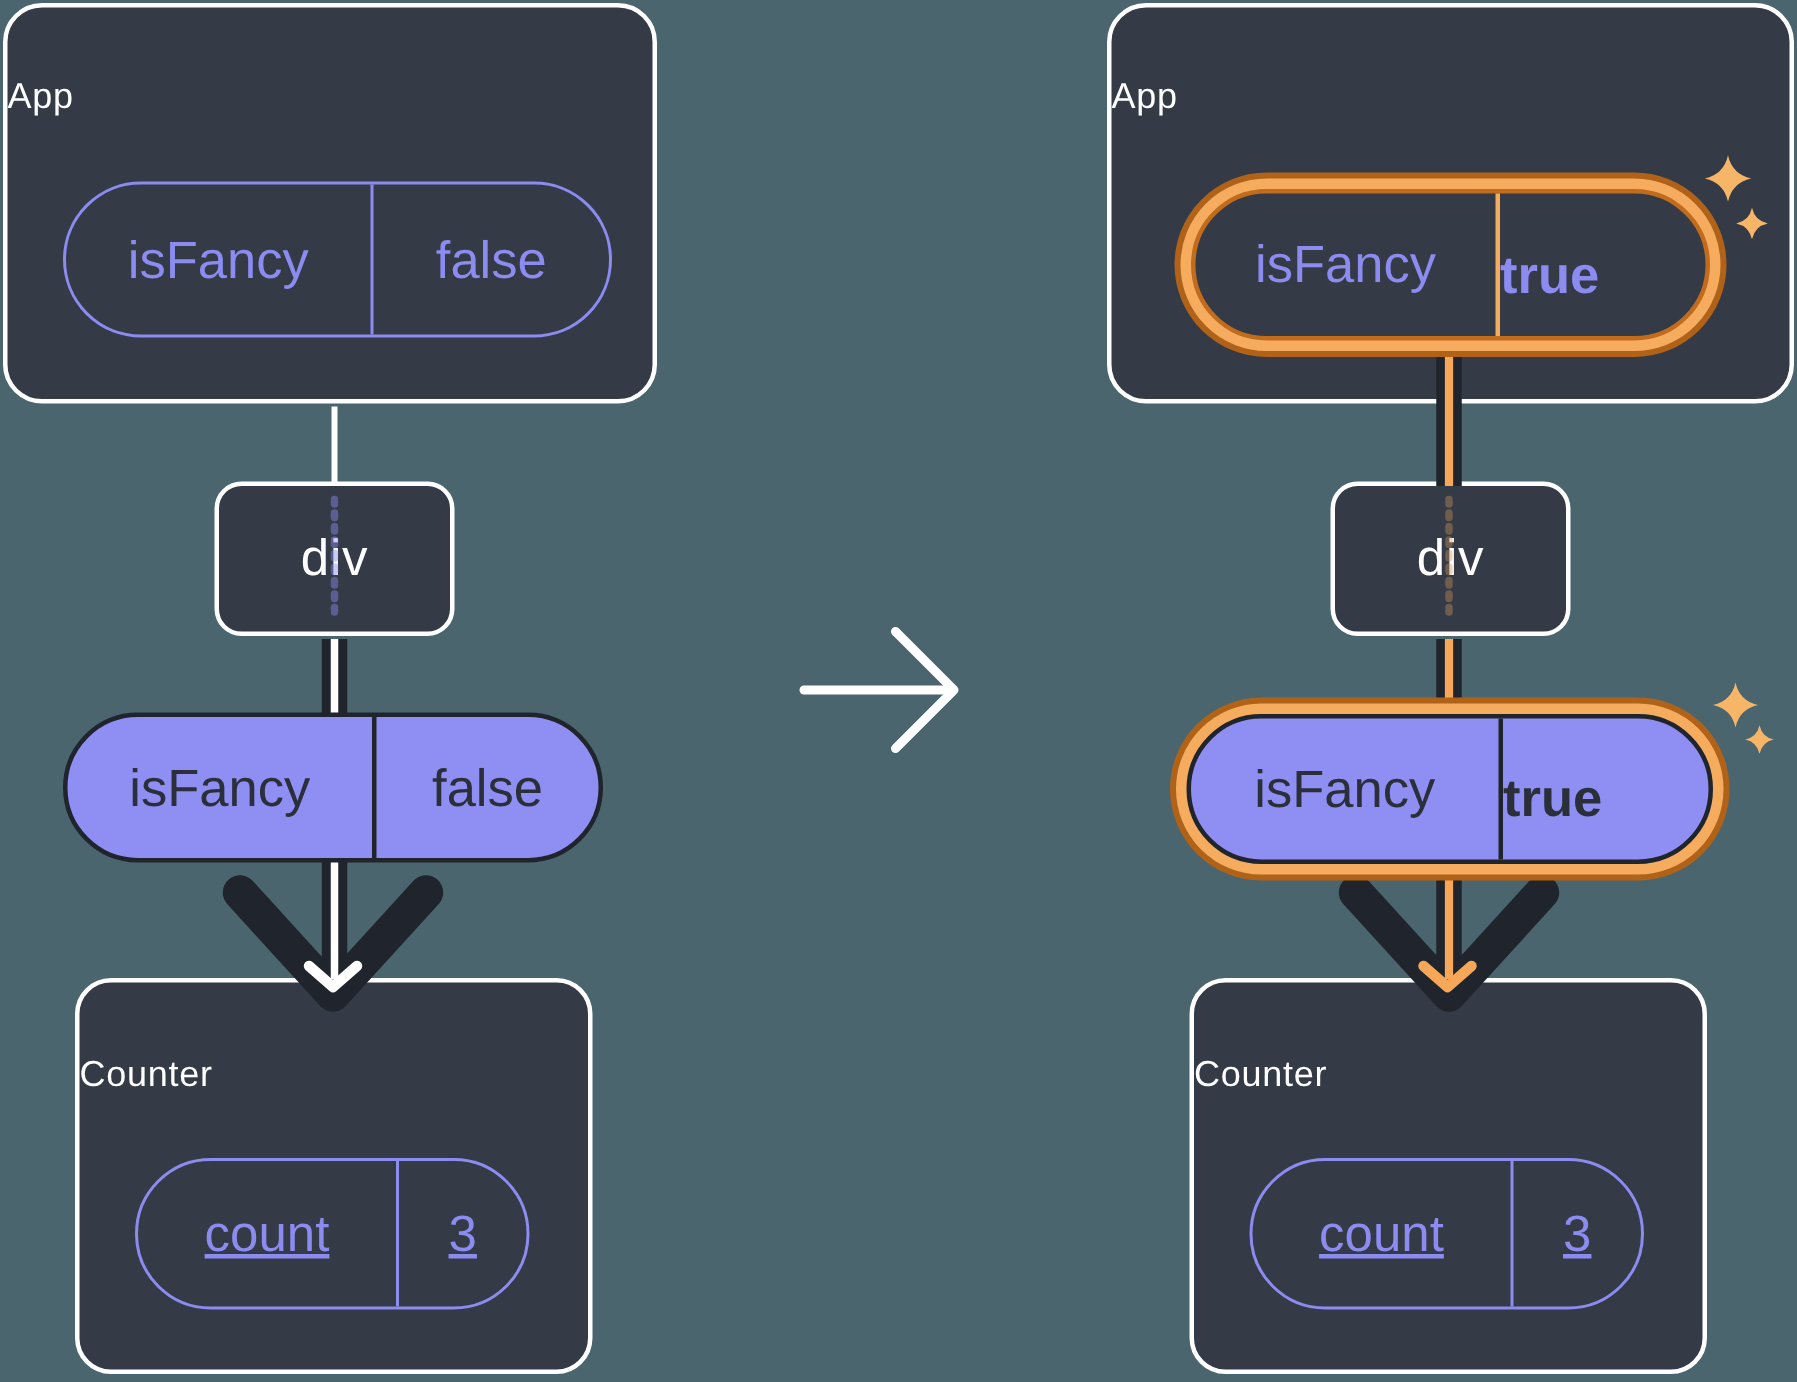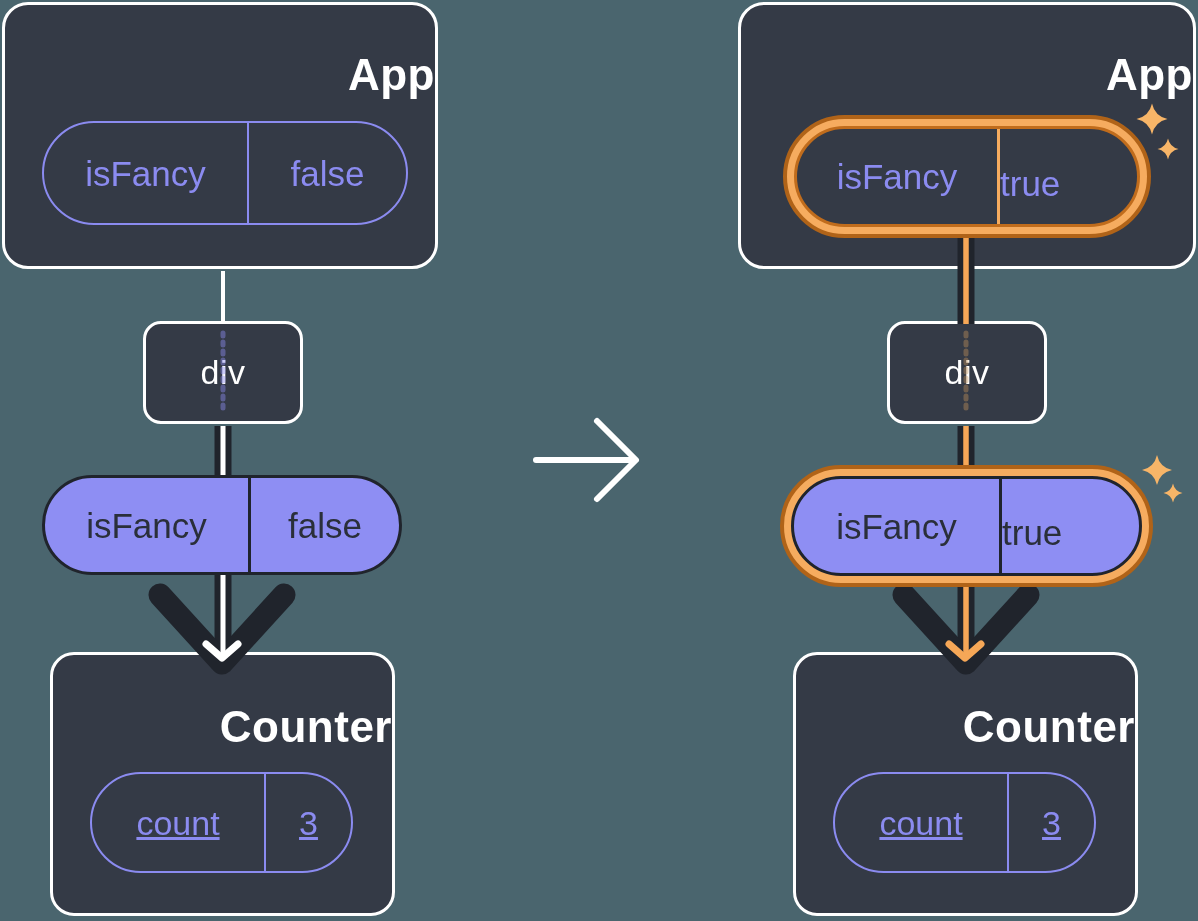--- a/index.html
+++ b/index.html
@@ -14,36 +14,36 @@
     overflow:hidden; font-family:"Liberation Sans", sans-serif;
   }
   .layer{position:absolute; inset:0; width:1198px; height:921px;}
   svg.layer{pointer-events:none;}
 
   .card{
     position:absolute; background:var(--card);
     border:3.5px solid var(--card-border); border-radius:26px; box-sizing:border-box;
   }
   .card-title{
-    position:absolute; left:0; right:0; top:48px; text-align:right;
-    color:var(--white); font-size:44px; font-weight:700; line-height:1; letter-spacing:.5px;
+    position:absolute; left:0; right:0; top:48px; text-align:left;
+    color:var(--white); font-size:24px; font-weight:400; line-height:1; letter-spacing:.5px;
   }
   .div-card{border-radius:18px; display:flex; align-items:center; justify-content:center;}
   .div-label{color:var(--white); font-size:34px; font-weight:500; letter-spacing:.5px;}
 
   .pill{
     position:absolute; display:flex; align-items:stretch; box-sizing:border-box;
     border-radius:60px;
   }
   .pill .cell{
     display:flex; align-items:center; justify-content:center;
     font-size:35px; line-height:1;
   }
   .pill .cell.grow{flex:1 1 auto;}
-  .bold{font-weight:400;margin-top:13px;}
+  .bold{font-weight:700;margin-top:13px;}
 
   .outline-pill{border:2.5px solid var(--purple); color:var(--purple); background:transparent;}
   .outline-pill .cell-name{border-right:2.5px solid var(--purple);}
 
   .solid-pill{background:var(--purple-fill); border:3px solid var(--ink); color:var(--dark-text);}
   .solid-pill .cell-name{border-right:3px solid var(--ink);}
 
   .ring{
     position:absolute; box-sizing:border-box; background:var(--orange);
     border:4px solid var(--orange-dark); border-radius:70px; padding:7px;

